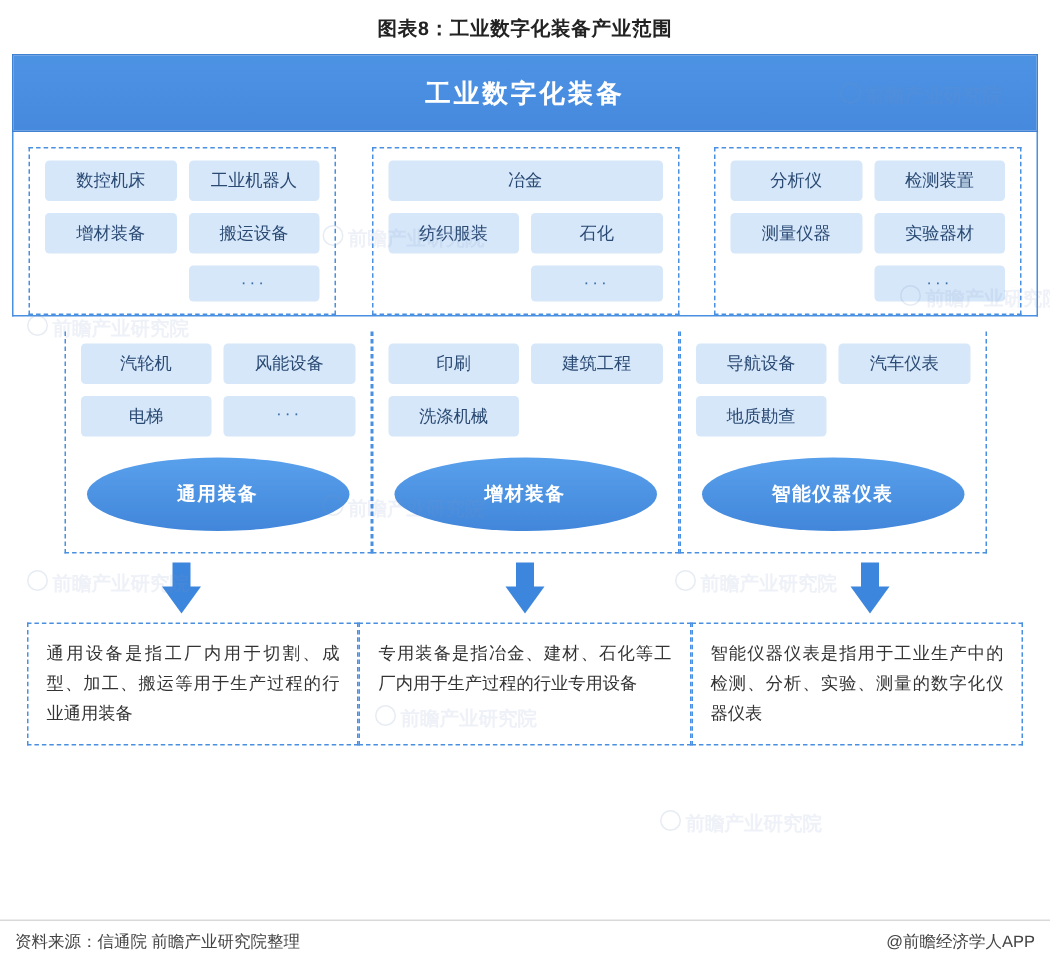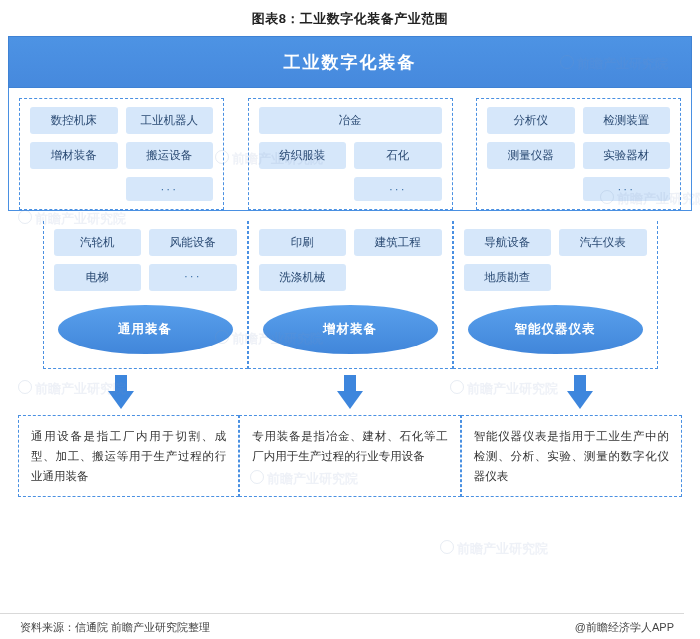--- a/index.html
+++ b/index.html
@@ -171,22 +171,22 @@
     color: #333;
     line-height: 1.75;
     padding: 10px 12px;
     box-sizing: border-box;
     text-align: justify;
   }
   .footer {
     position: absolute;
     bottom: 4px;
     left: 0;
-    right: 16px;
-    padding: 6px 10px 0 20px;
+    right: 0;
+    padding: 6px 10px 0 10px;
     border-top: 1px solid #d9d9d9;
     display: flex;
     justify-content: space-between;
     font-size: 11px;
     color: #444;
     box-sizing: border-box;
   }
   .wm {
     position: absolute;
     color: rgba(120,150,190,0.13);

